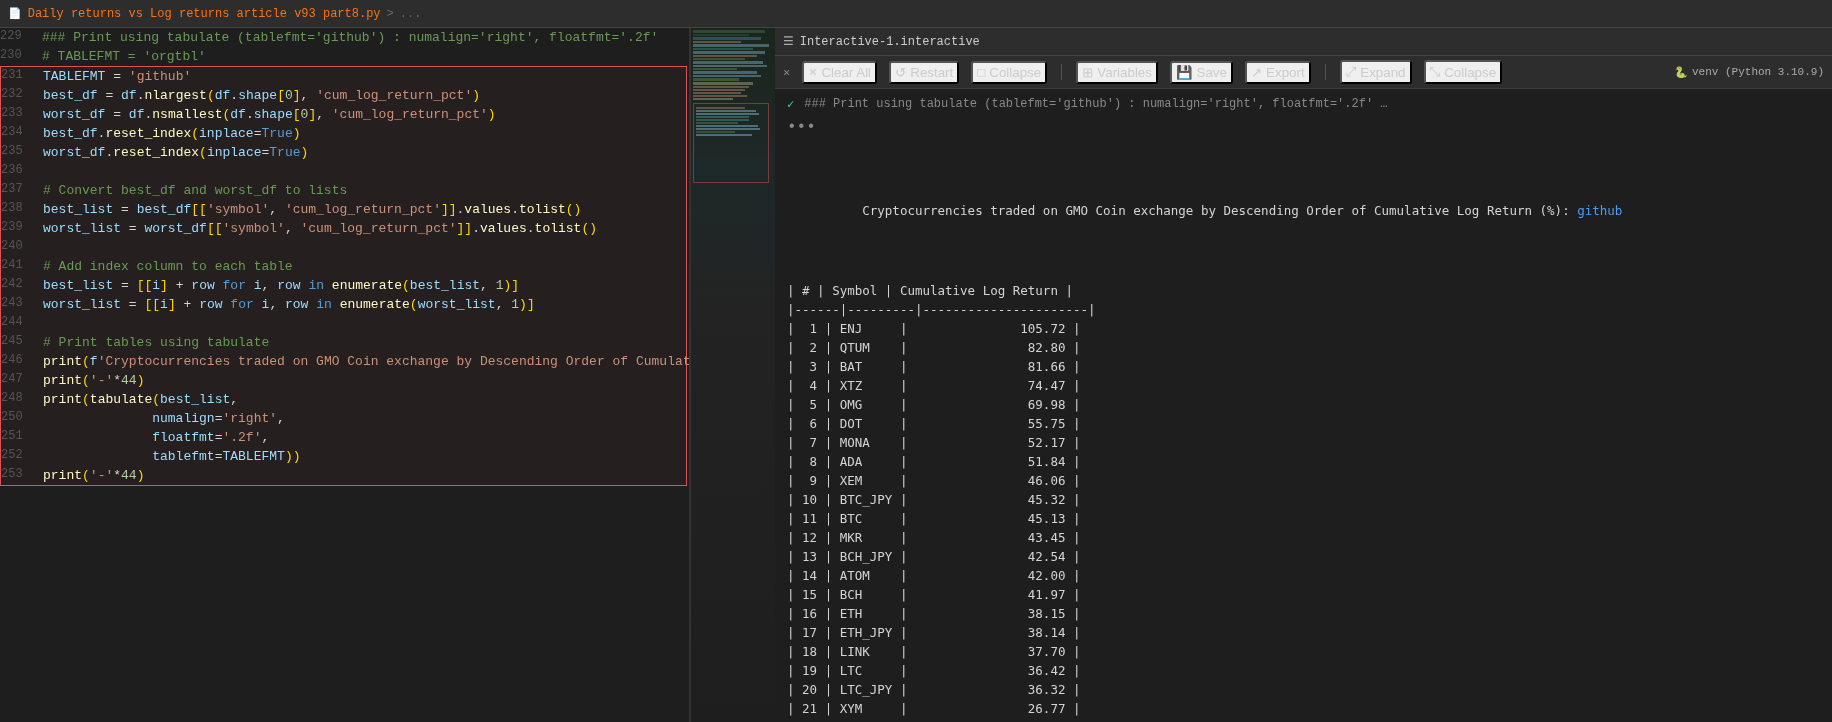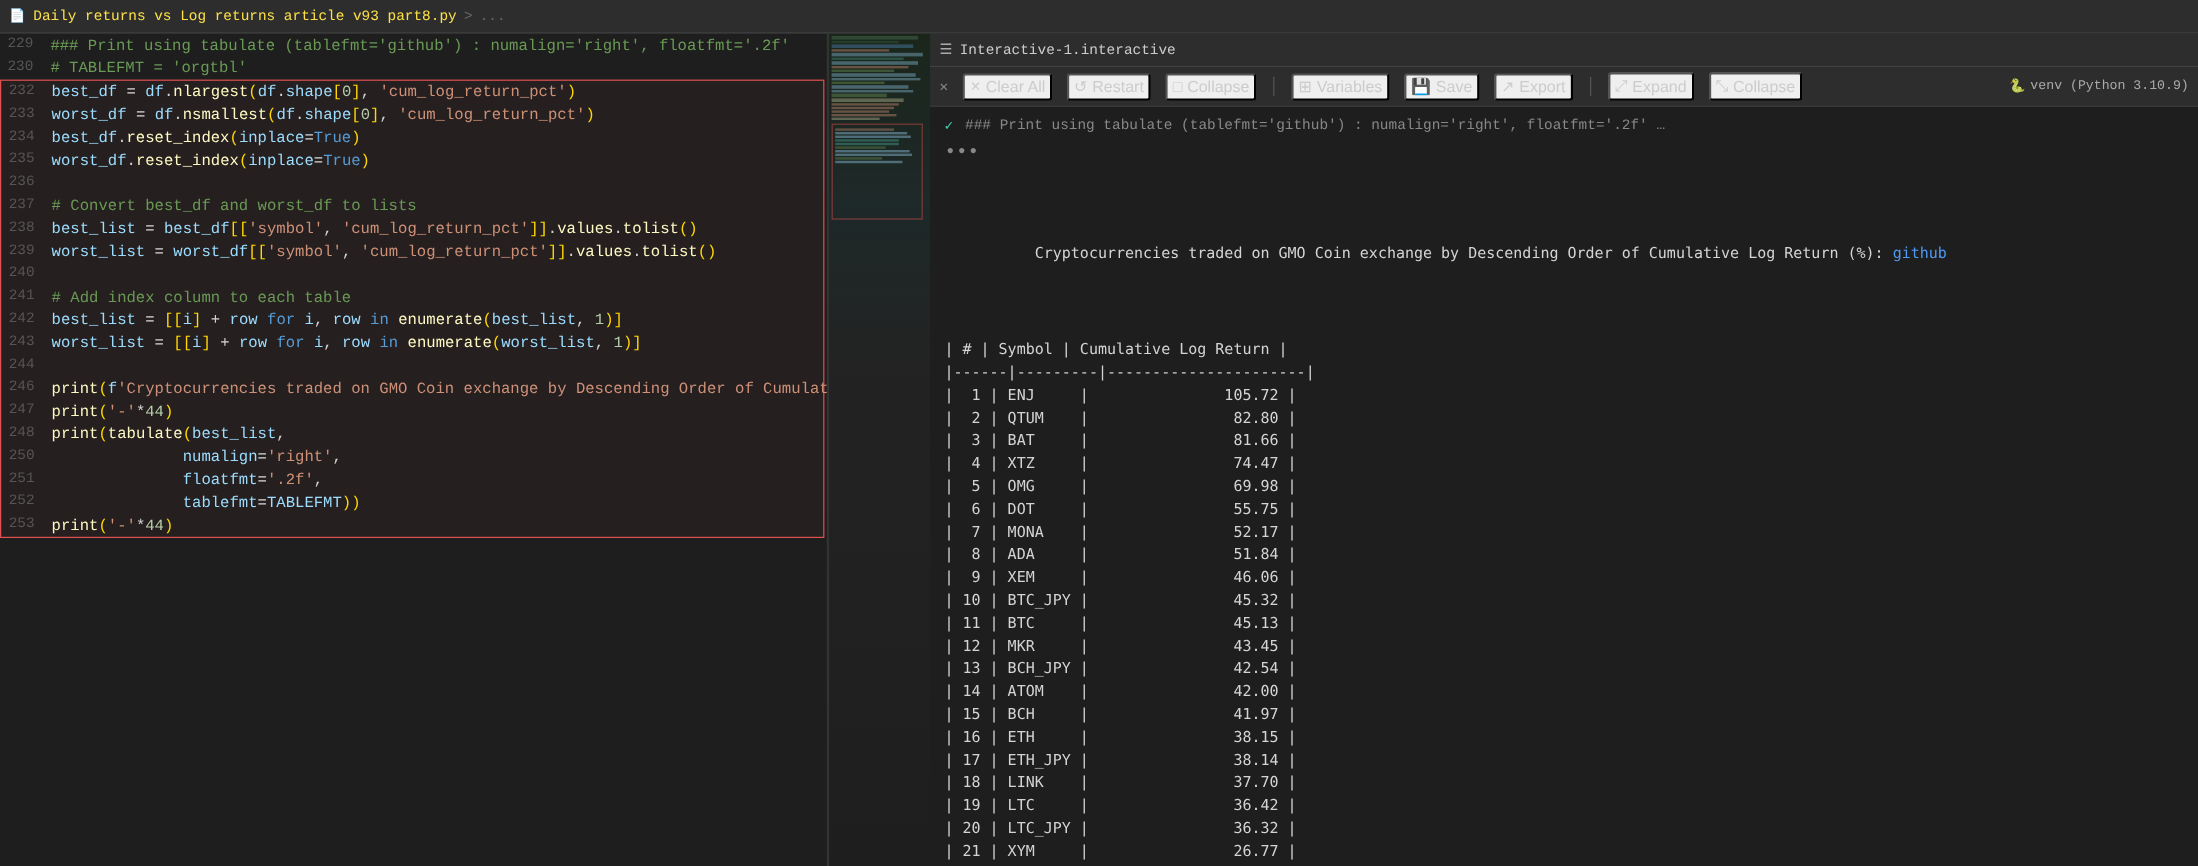--- a/index.html
+++ b/index.html
@@ -21,21 +21,21 @@
       border-bottom: 1px solid #444;
       padding: 4px 8px;
       display: flex;
       align-items: center;
       gap: 6px;
       font-size: 12px;
       color: #cccccc;
       min-height: 28px;
     }
     .top-bar-icon { color: #888; font-size: 11px; }
-    .top-bar-title { color: #fde047; text-align: right; }
+    .top-bar-title { color: #f97316; text-align: right; }
     .top-bar-sep { color: #666; }
 
     
     .main-content {
       display: flex;
       flex: 1;
       overflow: hidden;
     }
 
     
@@ -56,21 +56,21 @@
 
     .code-line {
       display: flex;
       align-items: flex-start;
       min-height: 19px;
       padding: 0;
     }
 
     .line-num {
       min-width: 42px;
-      text-align: center;
+      text-align: left;
       padding-right: 8px;
       color: #555;
       user-select: none;
       font-size: 12px;
       padding-top: 1px;
     }
 
     .line-content {
       flex: 1;
       white-space: pre;
@@ -234,20 +234,24 @@
         <span class="line-content"><span class="comment">### Print using tabulate (tablefmt='github') : numalign='right', floatfmt='.2f'</span></span>
       </div>
 
       <div class="code-line">
         <span class="line-num">230</span>
         <span class="line-content"><span class="comment"># TABLEFMT = 'orgtbl'</span></span>
       </div>
 
       <div class="code-block-wrapper">
 
+        <div class="code-line">
+          <span class="line-num">231</span>
+          <span class="line-content"><span class="var">TABLEFMT</span> <span class="op">=</span> <span class="str">'github'</span></span>
+        </div>
 
         <div class="code-line">
           <span class="line-num">232</span>
           <span class="line-content"><span class="var">best_df</span> <span class="op">=</span> <span class="var">df</span><span class="op">.</span><span class="fn">nlargest</span><span class="bracket">(</span><span class="var">df</span><span class="op">.</span><span class="var">shape</span><span class="bracket">[</span><span class="num">0</span><span class="bracket">]</span>, <span class="str">'cum_log_return_pct'</span><span class="bracket">)</span></span>
         </div>
 
         <div class="code-line">
           <span class="line-num">233</span>
           <span class="line-content"><span class="var">worst_df</span> <span class="op">=</span> <span class="var">df</span><span class="op">.</span><span class="fn">nsmallest</span><span class="bracket">(</span><span class="var">df</span><span class="op">.</span><span class="var">shape</span><span class="bracket">[</span><span class="num">0</span><span class="bracket">]</span>, <span class="str">'cum_log_return_pct'</span><span class="bracket">)</span></span>
         </div>
@@ -300,20 +304,24 @@
         <div class="code-line">
           <span class="line-num">243</span>
           <span class="line-content"><span class="var">worst_list</span> <span class="op">=</span> <span class="bracket">[[</span><span class="var">i</span><span class="bracket">]</span> <span class="op">+</span> <span class="var">row</span> <span class="kw">for</span> <span class="var">i</span>, <span class="var">row</span> <span class="kw">in</span> <span class="fn">enumerate</span><span class="bracket">(</span><span class="var">worst_list</span>, <span class="num">1</span><span class="bracket">)]</span></span>
         </div>
 
         <div class="code-line">
           <span class="line-num">244</span>
           <span class="line-content"> </span>
         </div>
 
+        <div class="code-line">
+          <span class="line-num">245</span>
+          <span class="line-content"><span class="comment"># Print tables using tabulate</span></span>
+        </div>
 
         <div class="code-line">
           <span class="line-num">246</span>
           <span class="line-content"><span class="fn">print</span><span class="bracket">(</span><span class="var">f</span><span class="str">'Cryptocurrencies traded on GMO Coin exchange by Descending Order of Cumulative Log Retur</span></span>
         </div>
 
         <div class="code-line">
           <span class="line-num">247</span>
           <span class="line-content"><span class="fn">print</span><span class="bracket">(</span><span class="str">'-'</span><span class="op">*</span><span class="num">44</span><span class="bracket">)</span></span>
         </div>

